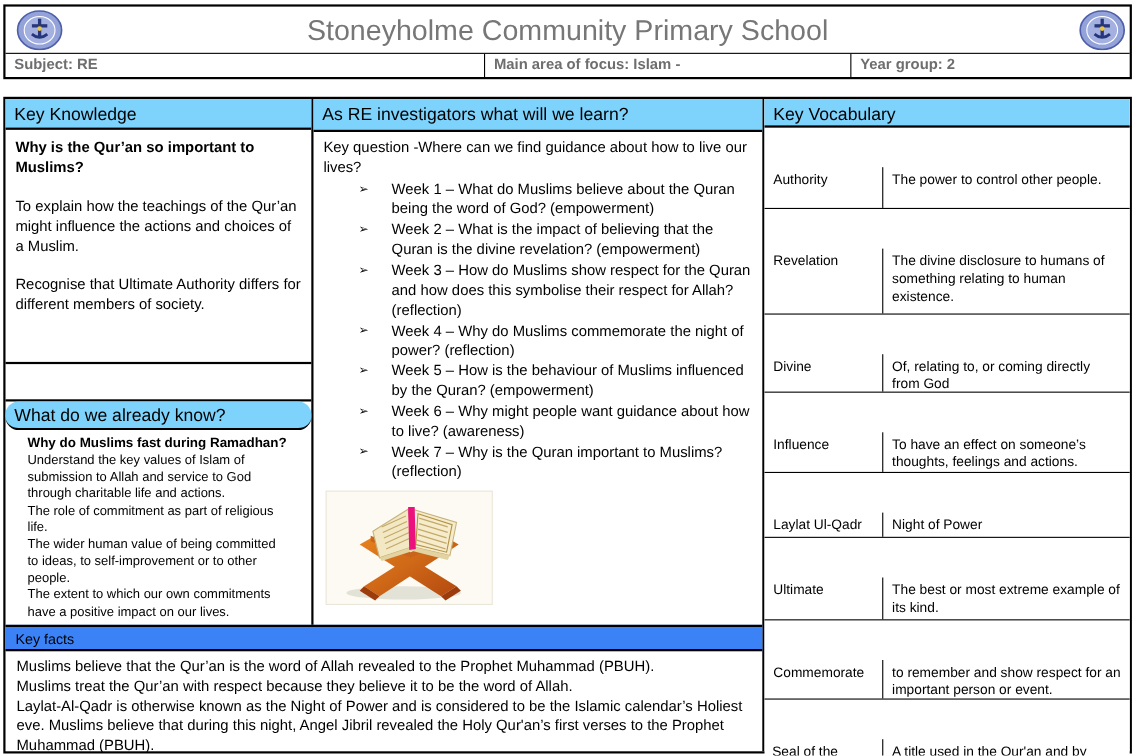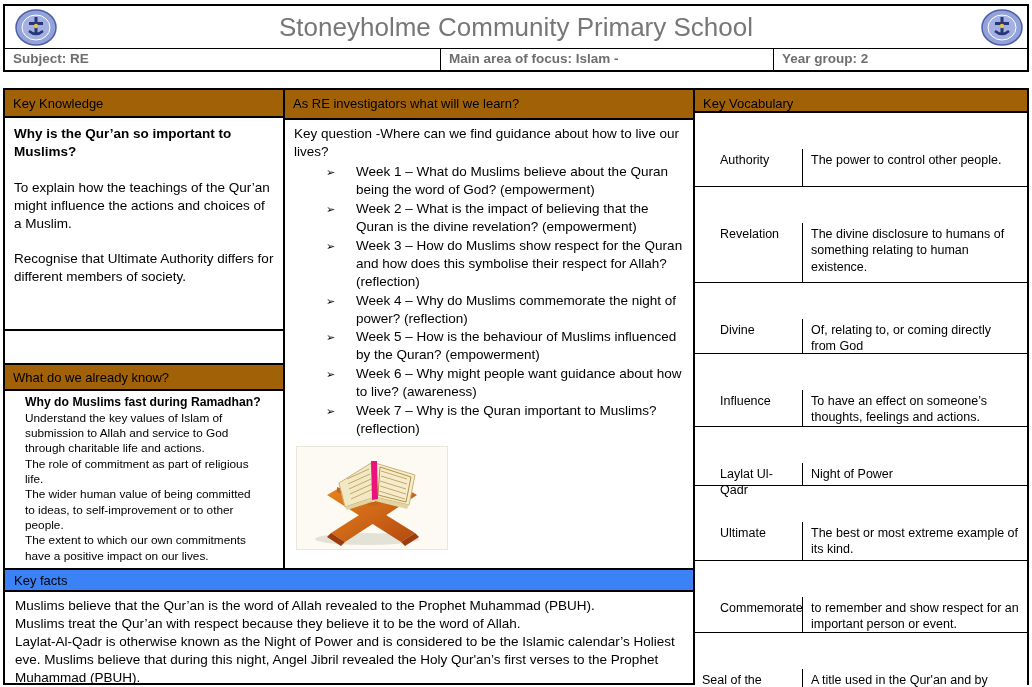--- a/index.html
+++ b/index.html
@@ -23,23 +23,23 @@
   .sub-cell.c2 { width:285px; border-left:1.5px solid #000; }
   .sub-cell.c3 { flex:1; border-left:1.5px solid #000; }
 
   
   .main { position:absolute; left:3px; top:88px; width:1026px; height:597px; border:2px solid #000; background:#fff; }
   .left-region { position:absolute; left:0; top:0; width:690px; height:593px; border-right:2px solid #000; }
   .cols { display:flex; height:478px; }
   .col-left { width:280px; border-right:2px solid #000; display:flex; flex-direction:column; }
   .col-mid { flex:1; display:flex; flex-direction:column; }
 
-  .bar { background:#a16207; border-bottom:2px solid #000; font-size:13px; color:#000; padding:6px 8px 0; }
+  .bar { background:#7dd3fc; border-bottom:2px solid #000; font-size:16px; color:#000; padding:6px 8px 0; }
   .bar.h30 { height:30px; }
-  .bar.h28 { height:28px; padding-top:5px; }
+  .bar.h28 { height:28px; padding-top:5px;border-radius:12px; }
 
   .kk-cell { height:230px; border-bottom:2px solid #000; padding:7px 9px; font-size:13.5px; line-height:1.32; }
   .kk-cell p { margin:0 0 18px; }
   .empty-cell { height:36px; border-bottom:2px solid #000; }
   .ak-cell { flex:1; padding:4px 20px; font-size:11.8px; line-height:1.3; }
   .ak-cell p { margin:0; }
   .ak-heading { font-weight:bold; font-size:12.2px; }
 
   .mid-content { flex:1; padding:5px 9px; font-size:13.5px; line-height:1.33; }
   .mid-content .keyq { margin:0; }
@@ -50,21 +50,21 @@
 
   .quran-img { margin:8px 0 0 2px; width:152px; height:104px; background:#FCFAF2; border:1px solid #eae6da; }
 
   .kf-bar { height:24px; background:#3b82f6; border-top:2px solid #000; border-bottom:2px solid #000; font-size:13px; padding:3px 9px 0; }
   .kf-content { padding:5px 10px; font-size:13.5px; line-height:1.33; }
   .kf-content p { margin:0; }
 
   
   .right-region { position:absolute; left:690px; top:0; width:332px; height:674px; display:flex; flex-direction:column; background:#fff;gap:36px; }
   .vrow { display:flex; border-bottom:1.5px solid #000; flex:none; }
-  .vrow .term { width:108px; flex:none; border-right:1.5px solid #000; padding:3px 25px; font-size:12.5px; line-height:1.3; }
+  .vrow .term { width:108px; flex:none; border-right:1.5px solid #000; padding:3px 8px; font-size:12.5px; line-height:1.3; }
   .vrow .def { flex:1; padding:3px 8px; font-size:12.5px; line-height:1.3; }
   .vrow.h38 { height:38px; } .vrow.h60 { height:60px;justify-content:center; } .vrow.h35 { height:35px; }
   .vrow.h37 { height:37px; } .vrow.h23 { height:23px; } .vrow.h39 { height:39px; }
   .vrow.h36 { height:36px; }
   .vrow.seal { flex:1; border-bottom:none; }
   .seal-term-outer { width:108px; flex:none; border-right:1.5px solid #000; }
   .seal-term-inner { height:177px; border-bottom:1.5px solid #000; padding:3px 7px; font-size:12.5px; line-height:1.3; }
   .highlight-mark { display:block; width:7px; height:17px; background:#FFE600; margin:18px 0 0 22px; }
 </style>
 </head>

